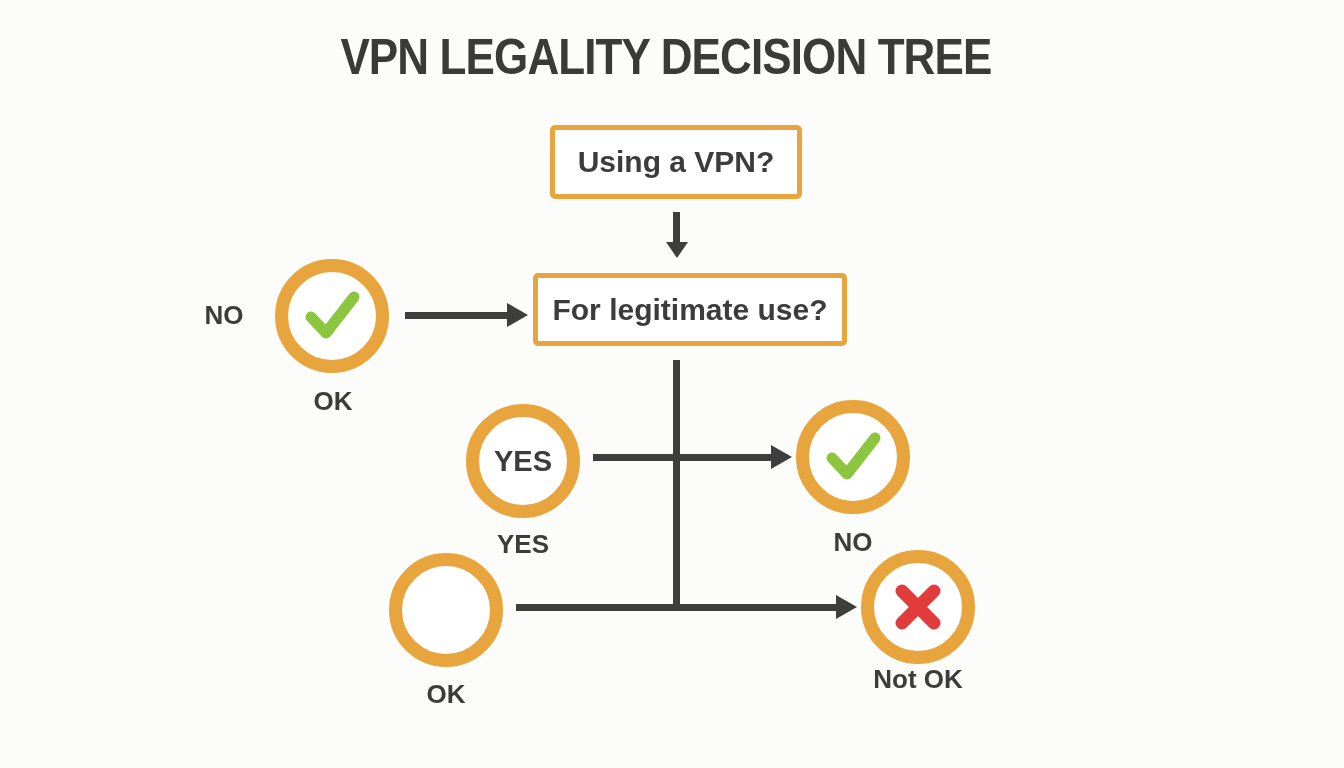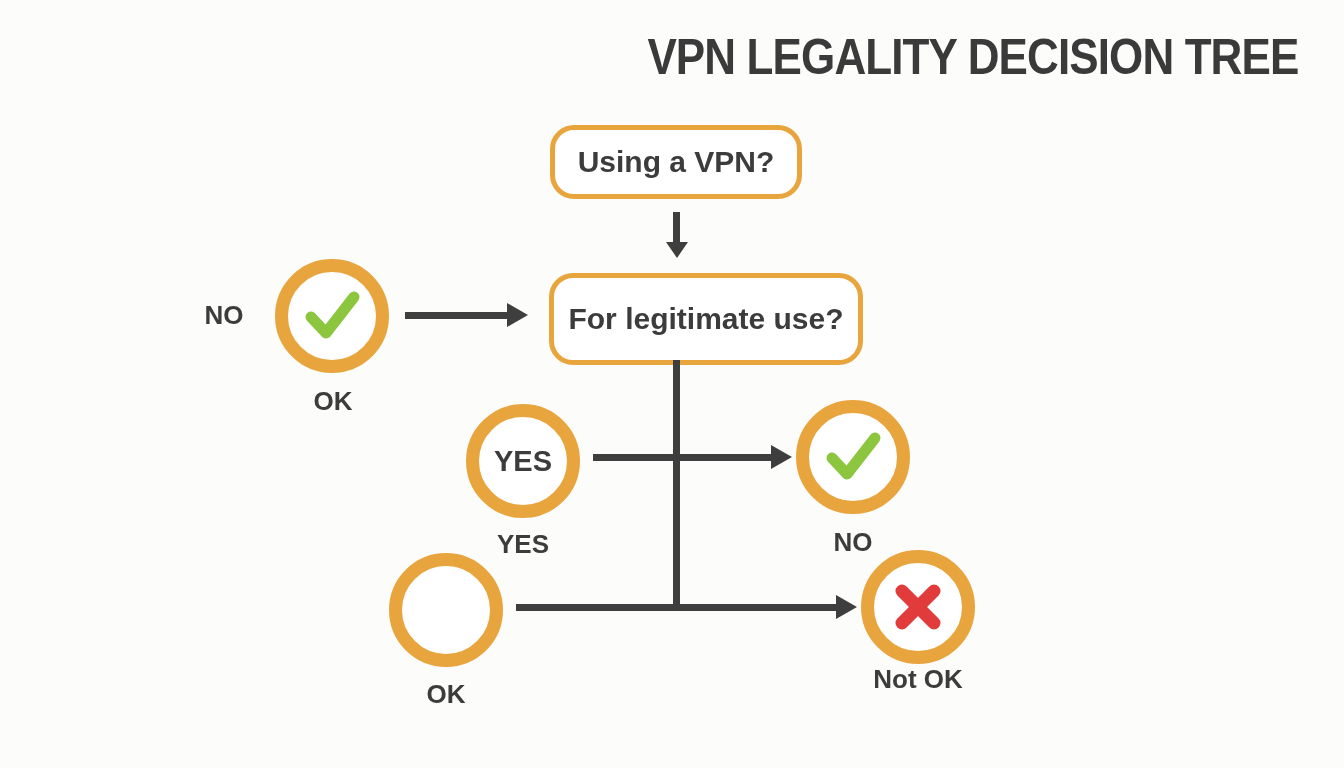--- a/index.html
+++ b/index.html
@@ -13,43 +13,43 @@
   *{margin:0;padding:0;box-sizing:border-box;}
   html,body{width:1344px;height:768px;overflow:hidden;}
   body{
     background:var(--bg);
     font-family:"Liberation Sans", sans-serif;
     color:var(--text);
   }
   .canvas{position:relative;width:1344px;height:768px;background:var(--bg);}
 
   .title{
-    position:absolute;left:0;right:1px;top:28px;
-    text-align:right;
+    position:absolute;left:0;right:12px;top:28px;
+    text-align:center;
   }
   .title span{
     display:inline-block;
     font-size:50px;font-weight:bold;color:#3A3A3A;
     letter-spacing:-1px;
     transform:scaleX(0.88);
     transform-origin:center;
     white-space:nowrap;
   }
 
   .qbox{
     position:absolute;
     background:#FFFFFF;
     border:5px solid var(--orange);
-    border-radius:24px;
+    border-radius:5px;
     display:flex;align-items:center;justify-content:center;
     font-size:30px;font-weight:bold;color:var(--text);
     white-space:nowrap;
   }
   .qbox.q1{left:550px;top:125px;width:252px;height:74px;}
-  .qbox.q2{left:549px;top:273px;width:314px;height:92px;text-align:center;}
+  .qbox.q2{left:533px;top:273px;width:314px;height:73px;text-align:center;}
 
   .hline,.vline{position:absolute;background:var(--ink);}
   .arrowhead-right{
     position:absolute;width:0;height:0;
     border-top:12px solid transparent;
     border-bottom:12px solid transparent;
     border-left:21px solid var(--ink);
   }
   .arrowhead-down{
     position:absolute;width:0;height:0;

